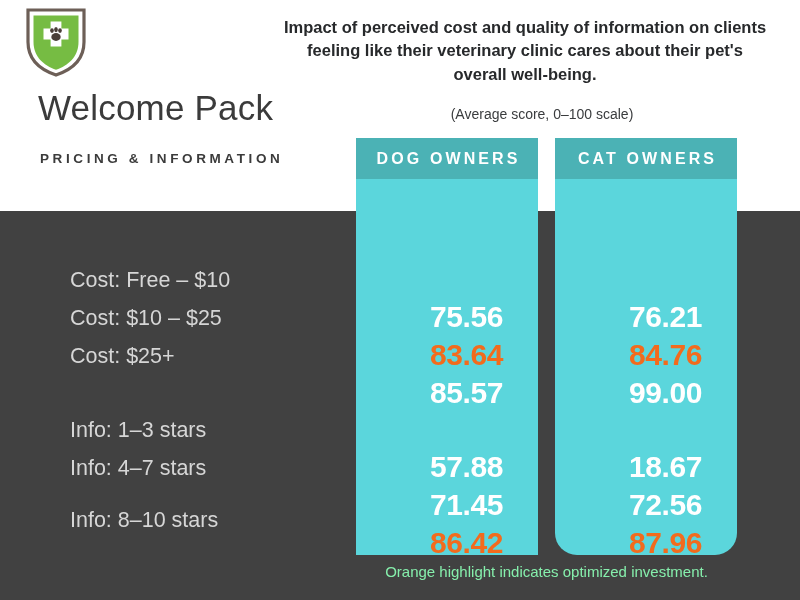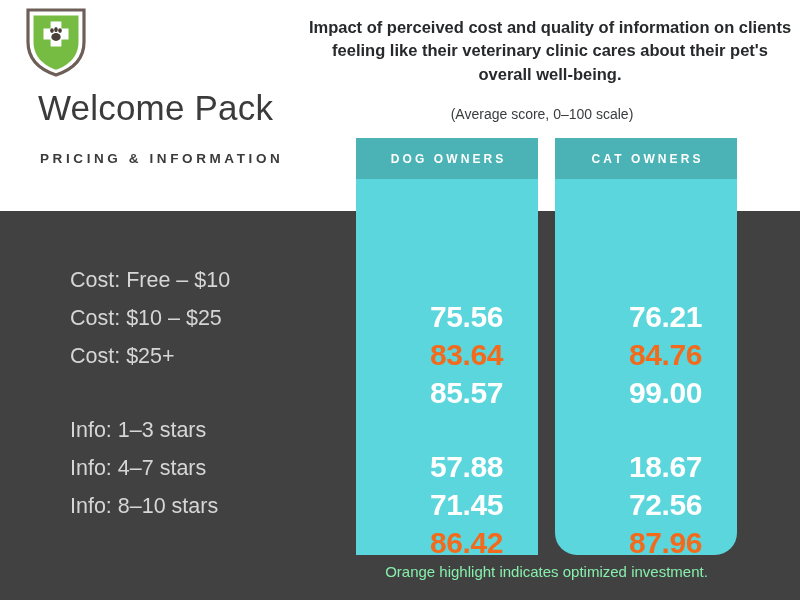--- a/index.html
+++ b/index.html
@@ -63,21 +63,21 @@
     font-weight: 700;
     color: #3b3b3b;
     letter-spacing: 3.6px;
     white-space: nowrap;
     margin-top: 8px;
   }
 
   
   .chart-title {
     position: absolute;
-    left: 304px;
+    left: 279px;
     top: 16px;
     width: 492px;
     text-align: center;
     font-size: 16.5px;
     font-weight: 700;
     line-height: 1.42;
     color: #27292b;
   }
   .chart-subtitle {
     position: absolute;
@@ -105,21 +105,21 @@
     left: 0;
     top: 0;
     width: 100%;
     height: 41px;
     background: #4bb2b5;
     display: flex;
     align-items: center;
     justify-content: center;
   }
   .col-head span {
-    font-size: 12px;
+    font-size: 16px;
     font-weight: 700;
     color: #ffffff;
     letter-spacing: 3.1px;
     text-indent: 3.1px;
     white-space: nowrap;
   }
   .col-values {
     position: absolute;
     left: 0;
     top: 41px;
@@ -187,21 +187,21 @@
   </div>
 
   <div class="chart-title">Impact of perceived cost and quality of information on clients feeling like their veterinary clinic cares about their pet's overall well-being.</div>
   <div class="chart-subtitle">(Average score, 0–100 scale)</div>
 
   <div class="rowlabel" style="top:268px">Cost: Free – $10</div>
   <div class="rowlabel" style="top:306px">Cost: $10 – $25</div>
   <div class="rowlabel" style="top:344px">Cost: $25+</div>
   <div class="rowlabel" style="top:418px">Info: 1–3 stars</div>
   <div class="rowlabel" style="top:456px">Info: 4–7 stars</div>
-  <div class="rowlabel" style="top:494px">Info: 8–10 stars</div>
+  <div class="rowlabel" style="top:508px">Info: 8–10 stars</div>
 
   <div class="col col-dog">
     <div class="col-head">
       <span>DOG OWNERS</span>
     </div>
     <div class="col-values">
       <div class="val" style="top:123px">75.56</div>
       <div class="val hl" style="top:161px">83.64</div>
       <div class="val" style="top:199px">85.57</div>
       <div class="val" style="top:273px">57.88</div>

